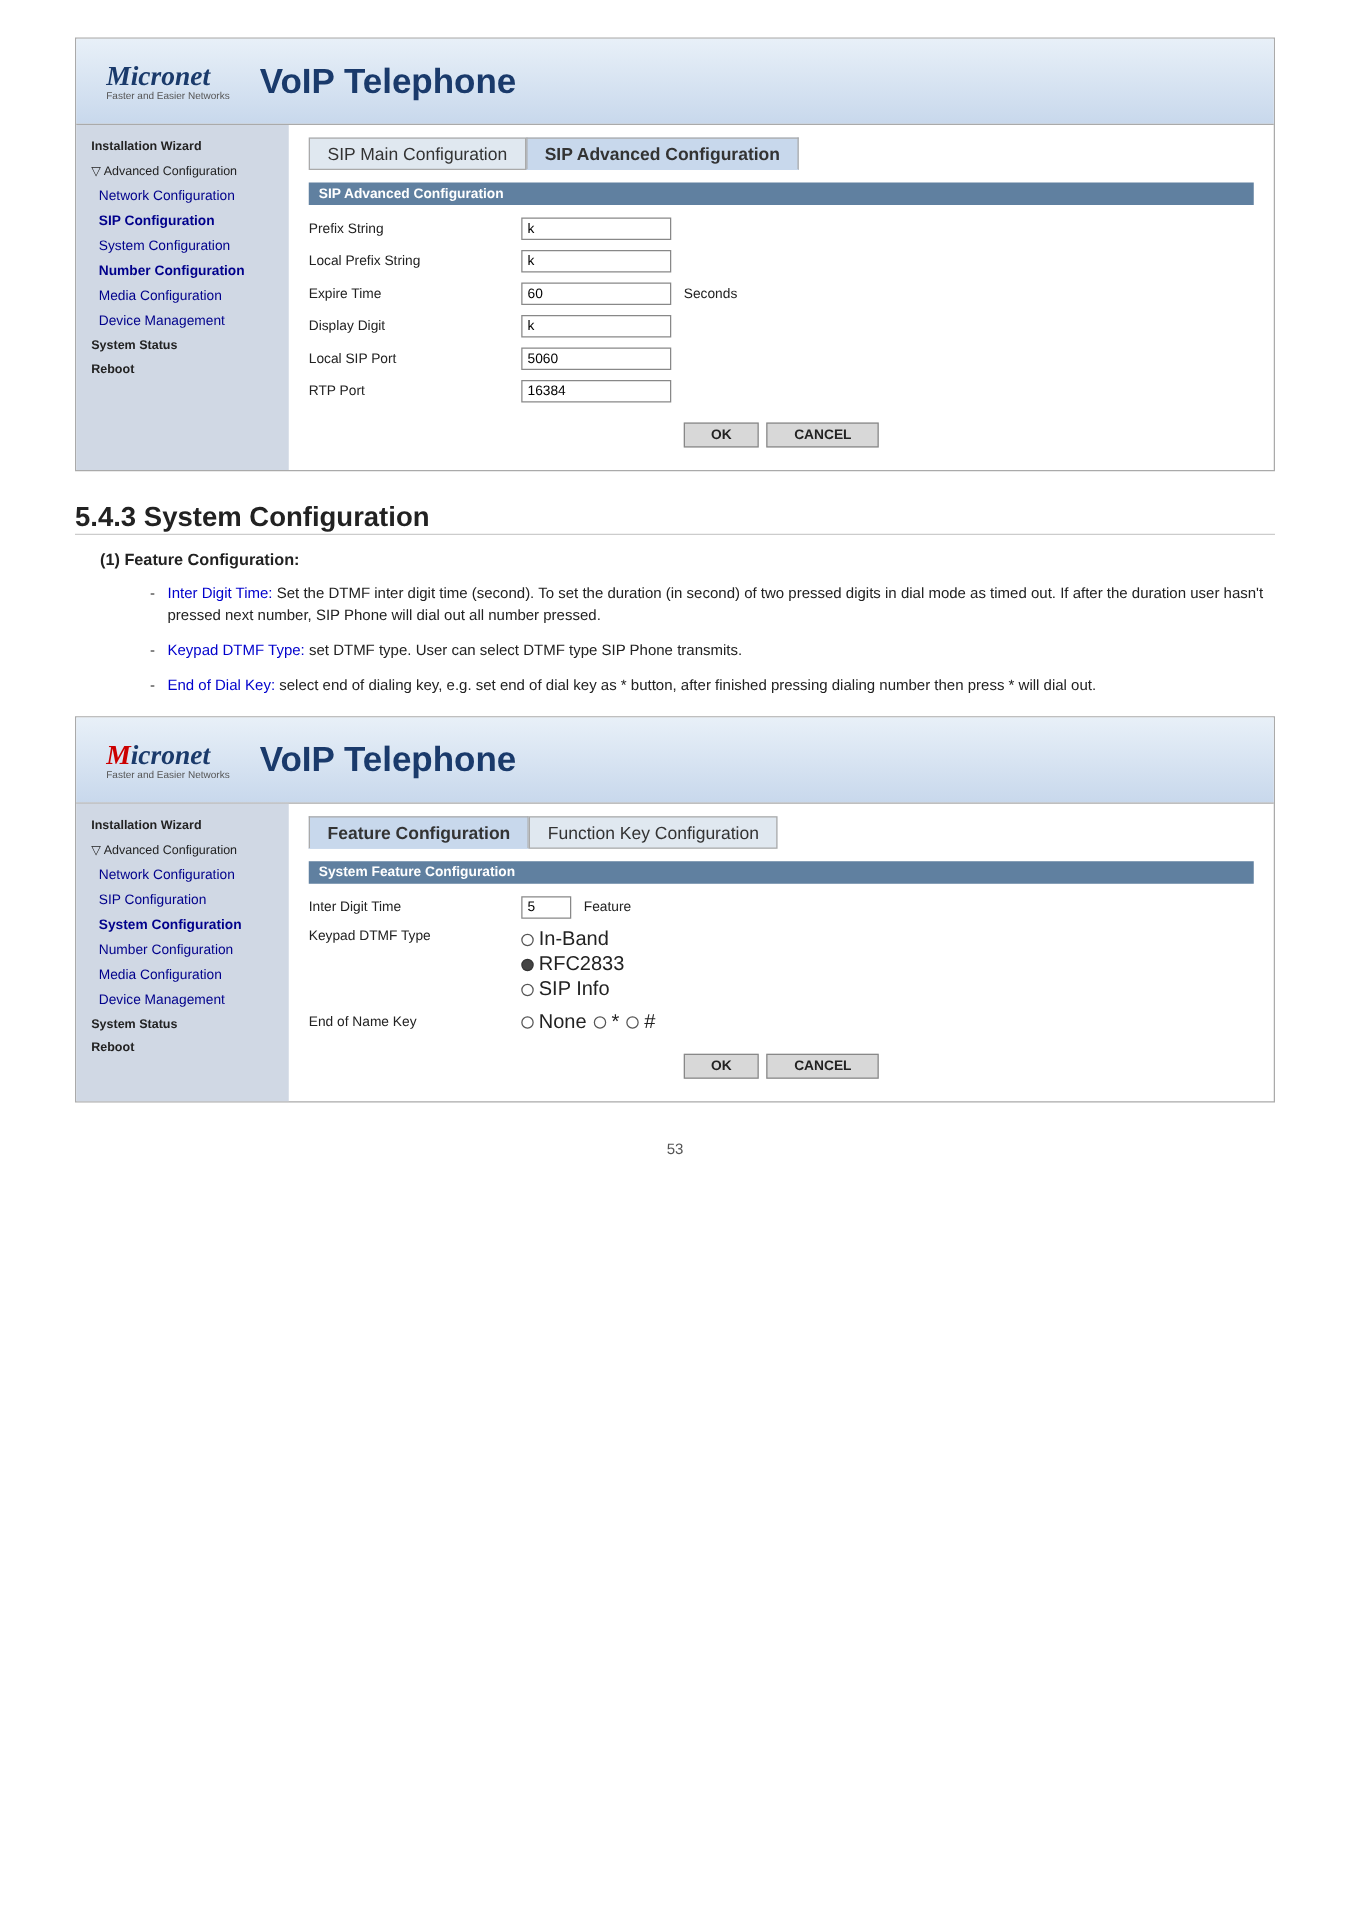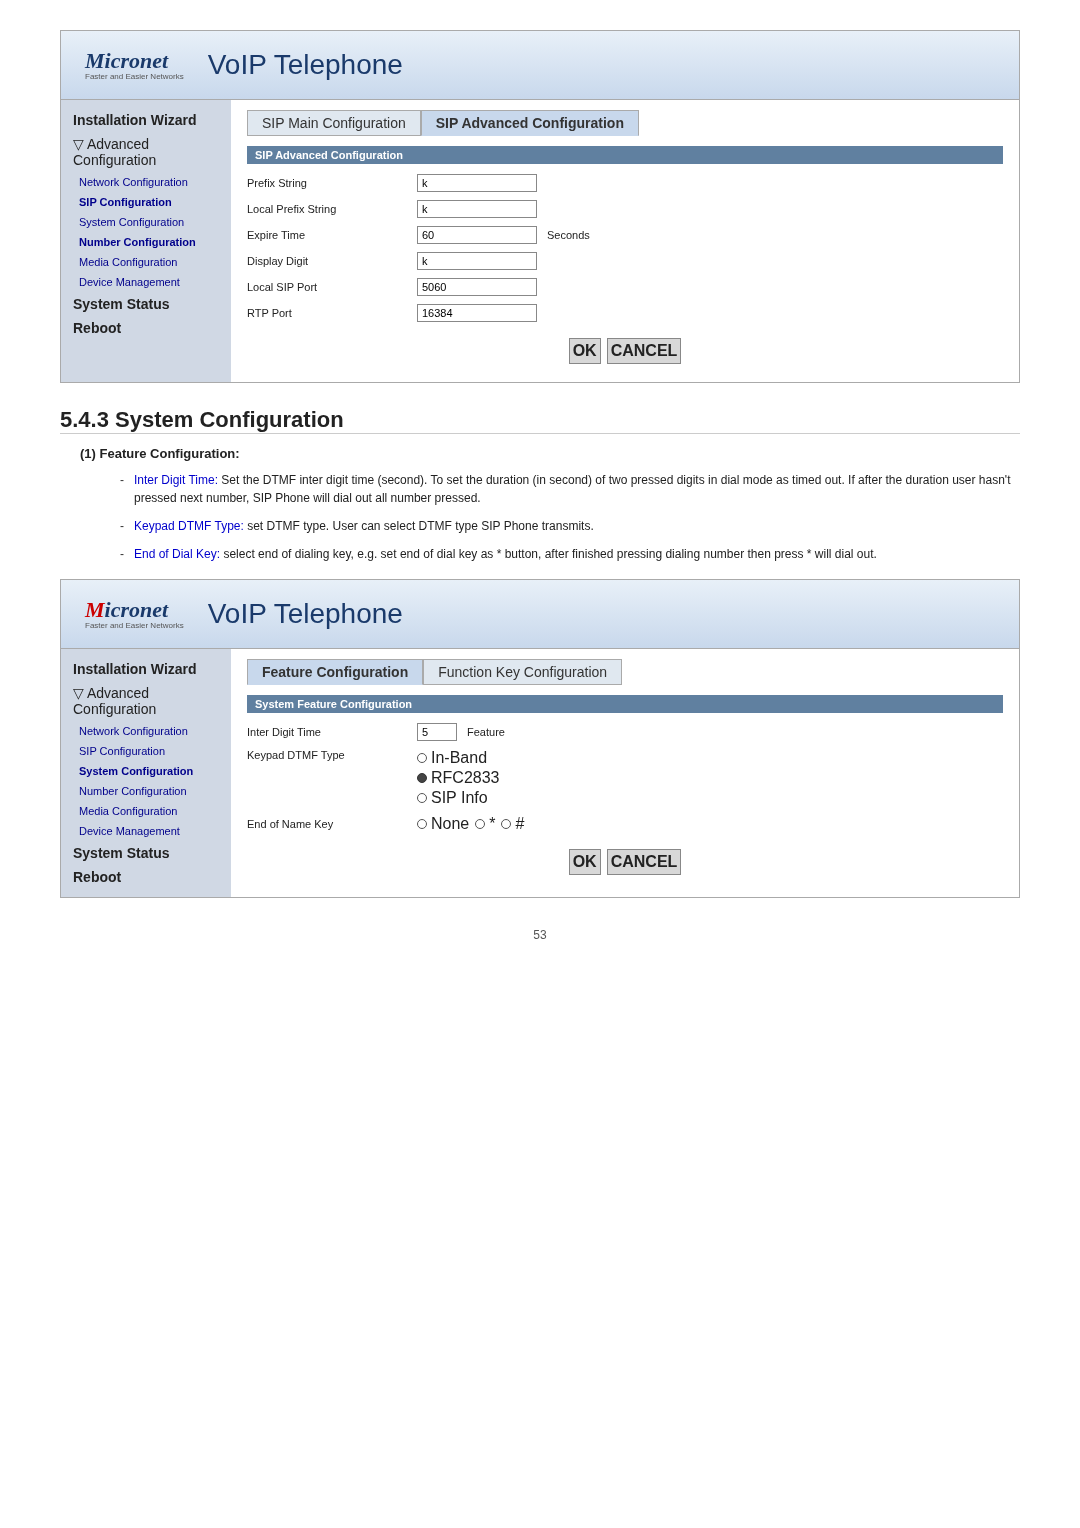--- a/index.html
+++ b/index.html
@@ -43,39 +43,39 @@
     .brand-name span { color: #c00; }
     .brand-tagline {
       font-size: 8px;
       color: #555;
       margin-top: 1px;
     }
 
     .voip-title {
       font-size: 28px;
       color: #1a3a6b;
-      font-weight: normal;
+      font-weight: bold;
       font-family: Arial, sans-serif;
     }
 
     .voip-body {
       display: flex;
     }
 
     
     .sidebar {
       width: 170px;
       background: #d0d8e4;
       padding: 8px 0;
       flex-shrink: 0;
     }
 
     .sidebar-item {
       padding: 4px 12px;
-      font-size: 14px;
+      font-size: 10px;
       cursor: pointer;
       color: #222;
     }
     .sidebar-item.bold { font-weight: bold; }
     .sidebar-item.indent { padding-left: 18px; color: #00008b; font-size: 11px; }
 
     
     .main-content {
       flex: 1;
       padding: 10px 16px;
@@ -139,22 +139,22 @@
 
     .form-actions {
       display: flex;
       justify-content: center;
       gap: 6px;
       margin-top: 16px;
       margin-bottom: 8px;
     }
 
     .btn {
-      padding: 3px 3px;
-      font-size: 16px;
+      padding: 3px 21px;
+      font-size: 11px;
       border: 1px solid #888;
       cursor: pointer;
       font-weight: bold;
       background: #d8d8d8;
       color: #222;
     }
 
     
     .section-title {
       font-size: 22px;

